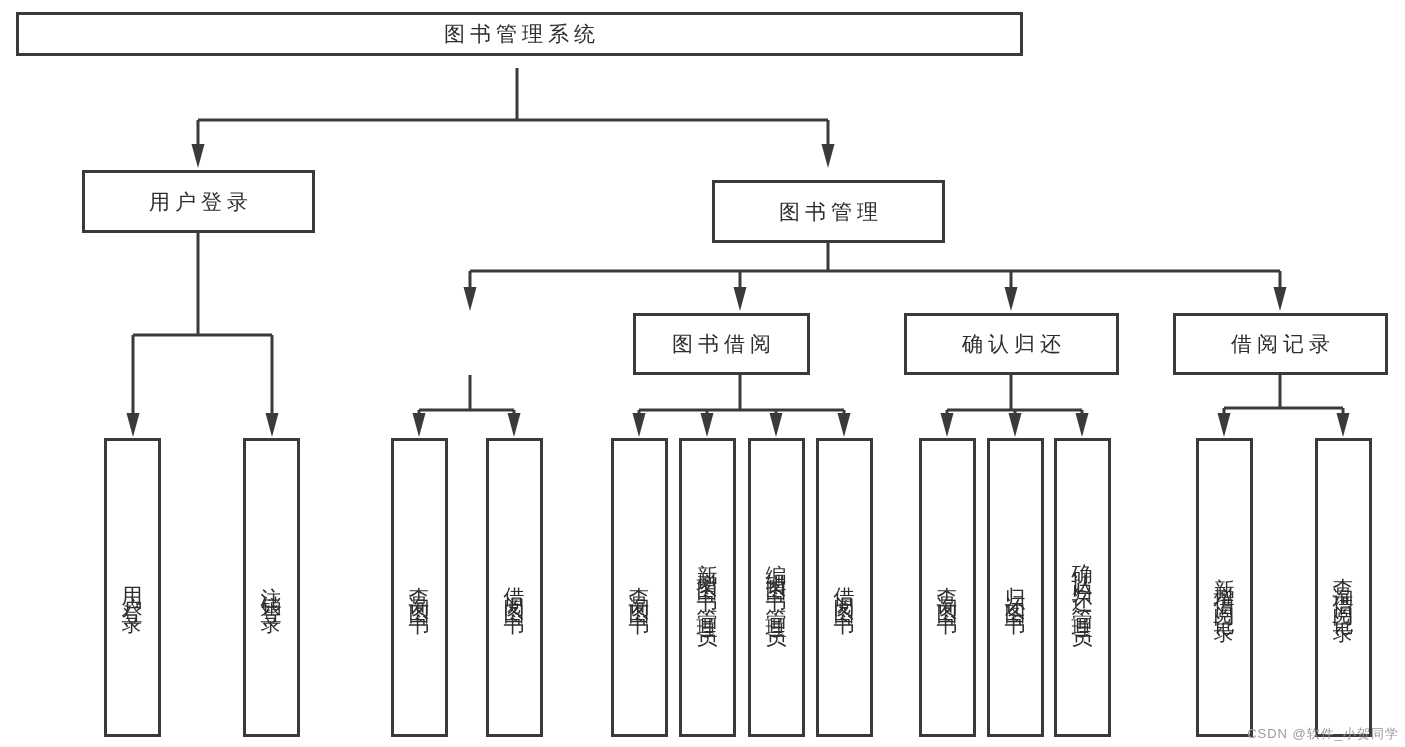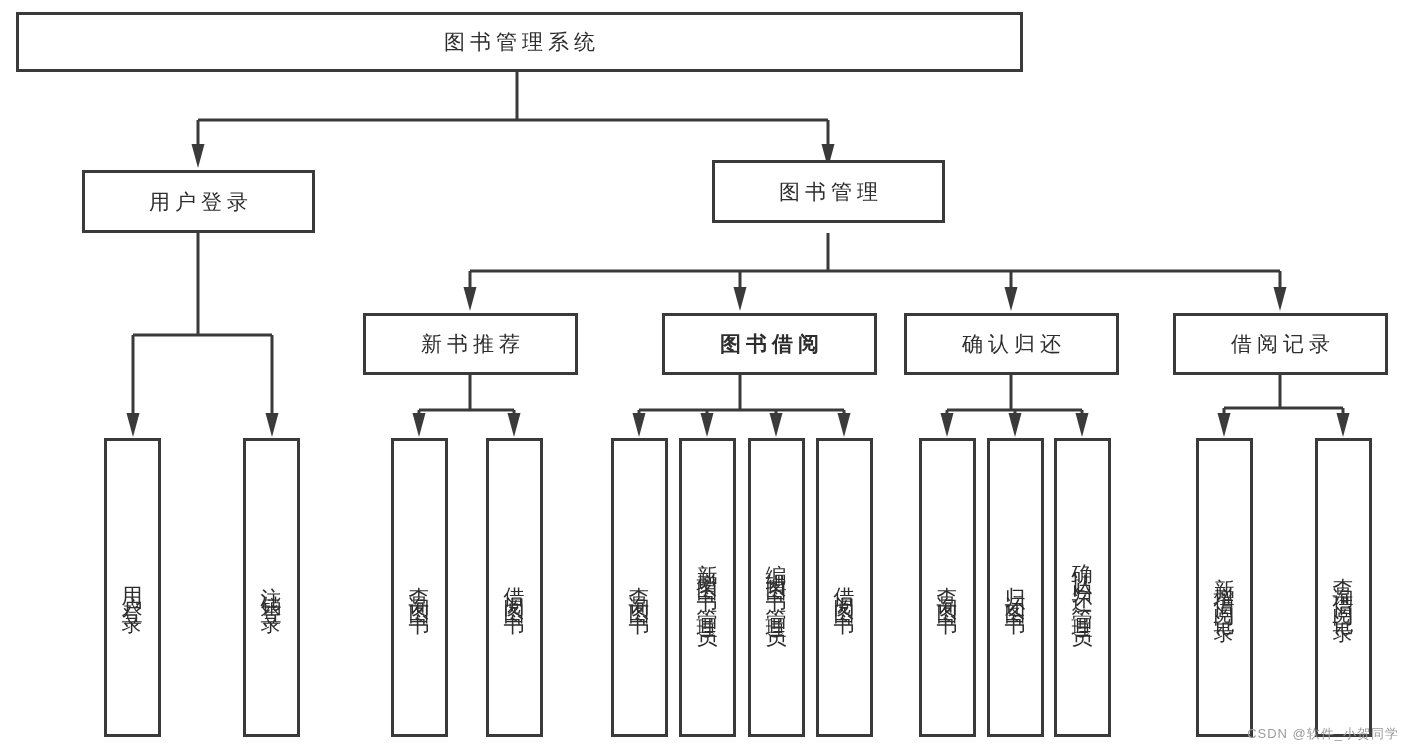--- a/index.html
+++ b/index.html
@@ -110,27 +110,26 @@
     <path class="connector" d="M1011 375 V410 M947 410 H1082 M947 410 V419 M1015 410 V419 M1082 410 V419"></path>
     <polygon class="arrowhead" points="940.5,413 953.5,413 947,437"></polygon>
     <polygon class="arrowhead" points="1008.5,413 1021.5,413 1015,437"></polygon>
     <polygon class="arrowhead" points="1075.5,413 1088.5,413 1082,437"></polygon>
 
     <path class="connector" d="M1280 375 V408 M1224 408 H1343 M1224 408 V419 M1343 408 V419"></path>
     <polygon class="arrowhead" points="1217.5,413 1230.5,413 1224,437"></polygon>
     <polygon class="arrowhead" points="1336.5,413 1349.5,413 1343,437"></polygon>
   </svg>
 
-  <div class="hbox" style="left:16px; top:12px; width:1007px; height:60px;">图书管理系统</div>
+  <div class="hbox" style="left:16px; top:12px; width:1007px; height:44px;">图书管理系统</div>
 
   <div class="hbox" style="left:82px; top:170px; width:233px; height:63px;">用户登录</div>
-  <div class="hbox" style="left:712px; top:160px; width:233px; height:63px;">图书管理</div>
+  <div class="hbox" style="left:712px; top:180px; width:233px; height:63px;">图书管理</div>
 
-  <div class="hbox" style="left:363px; top:313px; width:215px; height:62px;">新书推荐</div>
-  <div class="hbox" style="left:662px; top:313px; width:215px; height:62px;font-weight:bold;">图书借阅</div>
+  <div class="hbox" style="left:633px; top:313px; width:177px; height:62px;">图书借阅</div>
   <div class="hbox" style="left:904px; top:313px; width:215px; height:62px;">确认归还</div>
   <div class="hbox" style="left:1173px; top:313px; width:215px; height:62px;">借阅记录</div>
 
   <div class="leaf" style="left:104px;">
     <span>用户登录</span>
   </div>
   <div class="leaf" style="left:243px;">
     <span>注销登录</span>
   </div>
 

